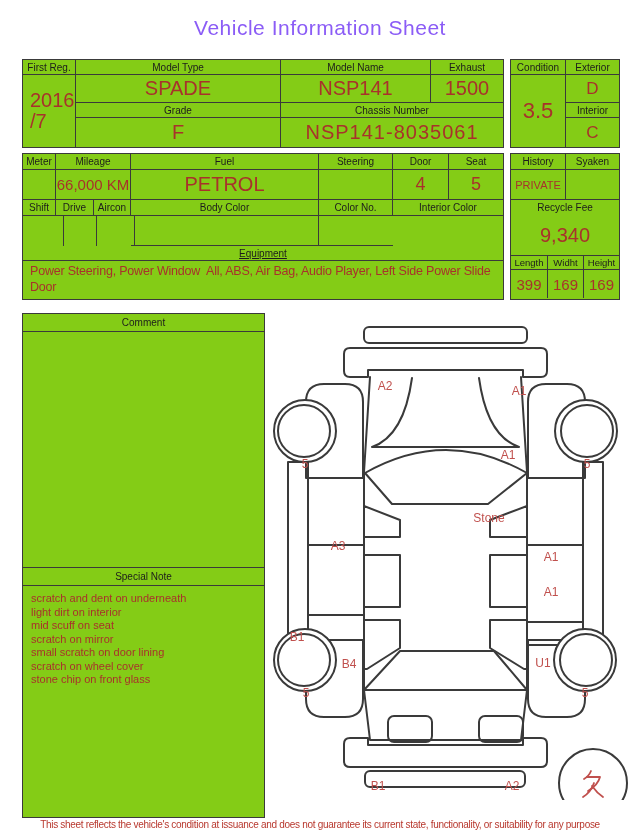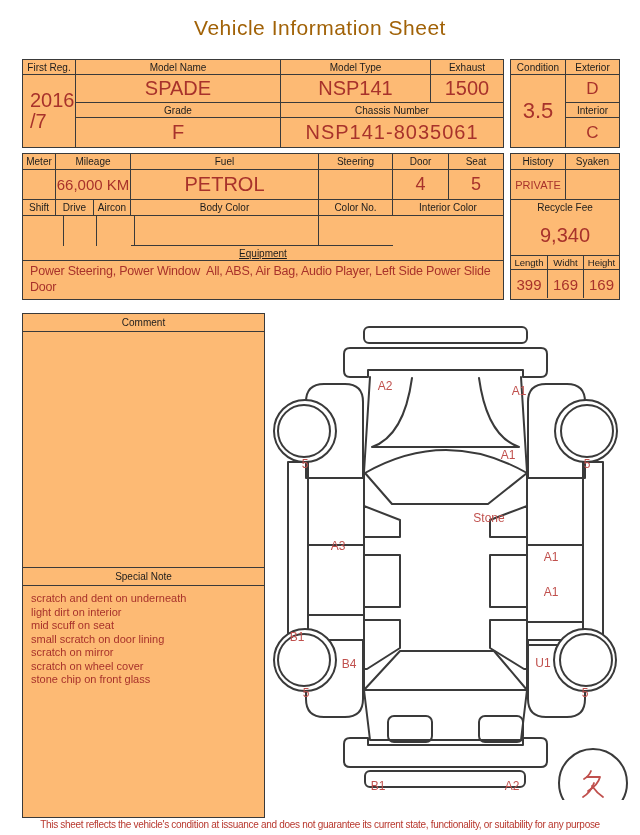--- a/index.html
+++ b/index.html
@@ -4,22 +4,22 @@
 <style>
   :root{
     --ln:#3a3a3a;
     --red:#a8322b;
     --lblred:#c0504d;
   }
   html,body{margin:0;padding:0;background:#fff;}
   .sheet{position:relative;width:640px;height:835px;background:#fff;
          font-family:"Liberation Sans", sans-serif;overflow:hidden;}
   .title{position:absolute;top:16px;left:0;right:0;text-align:center;
-         font-size:21px;color:#a16207;letter-spacing:.5px;}
-  .tbl{position:absolute;border:1.5px solid var(--ln);box-sizing:border-box;background:#fdba74;}
+         font-size:21px;color:#8b5cf6;letter-spacing:.5px;}
+  .tbl{position:absolute;border:1.5px solid var(--ln);box-sizing:border-box;background:#84cc16;}
   .grid{display:grid;}
   .c{display:flex;align-items:center;justify-content:center;overflow:hidden;box-sizing:border-box;}
   .br{border-right:1px solid var(--ln);}
   .bb{border-bottom:1px solid var(--ln);}
   .hd{font-size:10px;color:#1c1c1c;}
   .hd9{font-size:9.5px;color:#1c1c1c;}
   .vl{color:var(--red);}
   .f20{font-size:20px;}
   .f22{font-size:22px;}
   .f18{font-size:18px;}
@@ -45,22 +45,22 @@
 </style>
 </head>
 <body>
 
 <div class="sheet">
 
   <div class="title">Vehicle Information Sheet</div>
 
   <div class="tbl grid" style="left:22px;top:59px;width:482px;height:89px;grid-template-columns:53px 205px 150px 1fr;grid-template-rows:15px 28px 15px 1fr;">
     <div class="c hd br bb">First Reg.</div>
+    <div class="c hd br bb">Model Type</div>
     <div class="c hd br bb">Model Name</div>
-    <div class="c hd br bb">Model Type</div>
     <div class="c hd bb">Exhaust</div>
     <div class="c vl f20 br firstreg" style="grid-area:2/1/5/2;">
       <span>2016</span>
       <span>/7</span>
     </div>
     <div class="c vl f20 br bb">SPADE</div>
     <div class="c vl f20 br bb">NSP141</div>
     <div class="c vl f20 bb">1500</div>
     <div class="c hd bb" style="grid-area:3/3/4/5;">Chassis Number</div>
     <div class="c hd br bb" style="grid-area:3/2/4/3;">Grade</div>
@@ -129,22 +129,22 @@
   </div>
 
   <div class="tbl" style="left:22px;top:313px;width:243px;height:505px;">
     <div class="comment-hdr">Comment</div>
     <div class="comment-body"></div>
     <div class="note-hdr">Special Note</div>
     <div class="notes">
       <div class="note-line">scratch and dent on underneath</div>
       <div class="note-line">light dirt on interior</div>
       <div class="note-line">mid scuff on seat</div>
+      <div class="note-line">scratch on mirror</div>
       <div class="note-line">small scratch on door lining</div>
-      <div class="note-line">scratch on mirror</div>
       <div class="note-line">scratch on wheel cover</div>
       <div class="note-line">stone chip on front glass</div>
     </div>
   </div>
 
   <div class="diagram">
     <svg width="362" height="482" viewBox="268 318 362 482" fill="none" stroke="#3a3a3a" stroke-width="2" stroke-linejoin="round" stroke-linecap="round">
       <g>
         <path d="M306,478 L306,402 Q306,384 324,384 L345,384 Q363,384 363,402 L363,478 Z"></path>
         <path d="M528,478 L528,402 Q528,384 546,384 L567,384 Q585,384 585,402 L585,478 Z"></path>

